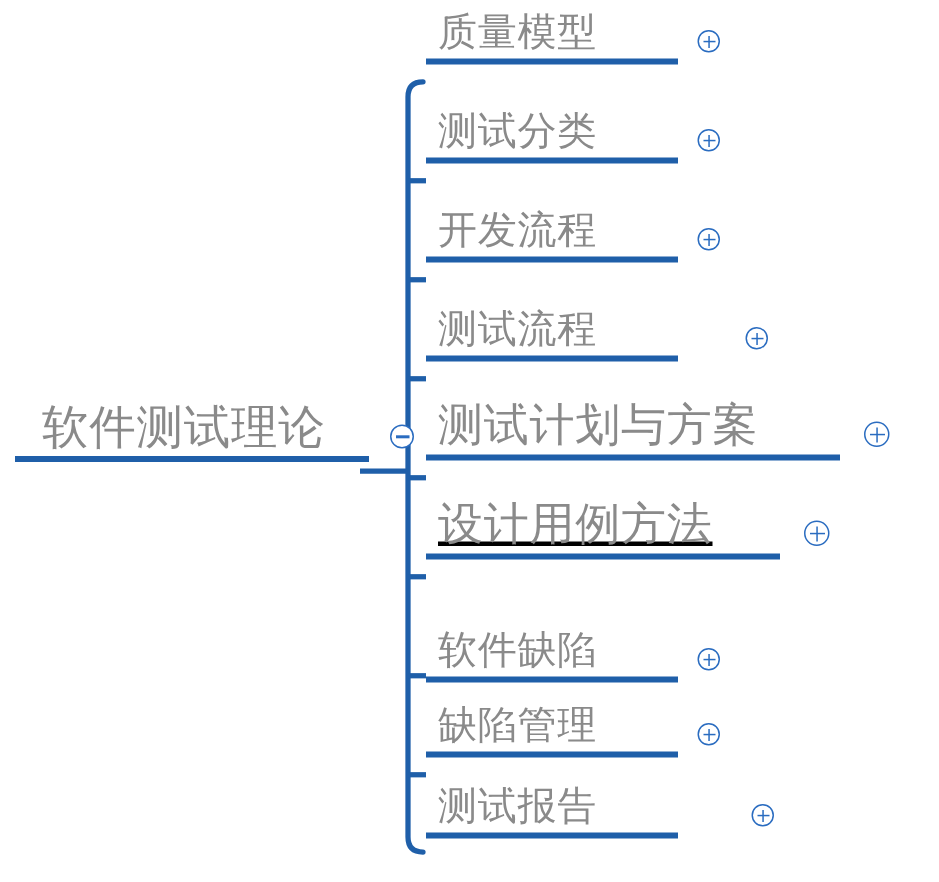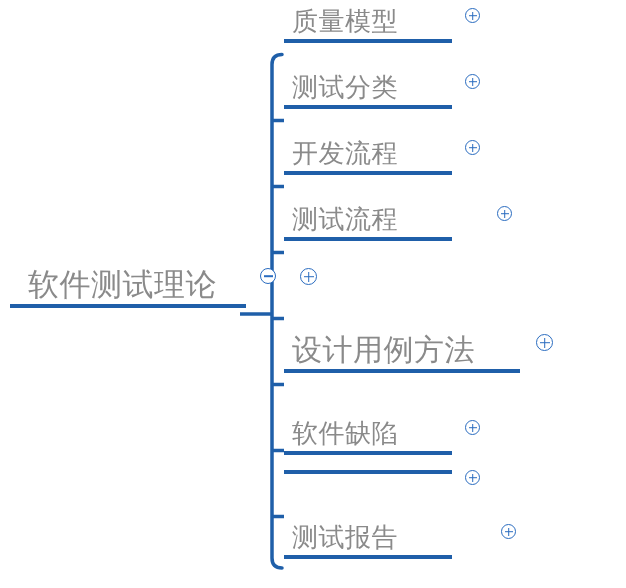--- a/index.html
+++ b/index.html
@@ -26,20 +26,21 @@
     top: 0;
     width: 626px;
     height: 588px;
     pointer-events: none;
   }
 
   
   .node {
     position: absolute;
     display: flex;
+    align-items: flex-end;
     white-space: nowrap;
   }
   .node-body {
     position: relative;
     display: inline-block;
   }
   .node-label {
     display: block;
     color: #8a8a8a;
     font-weight: 400;
@@ -187,27 +188,31 @@
       <span class="node-label">测试流程</span>
       <span class="node-underline" style="width:168px;"></span>
     </div>
     <span class="toggle" title="expand">
       <span class="bar-h"></span>
       <span class="bar-v"></span>
     </span>
   </div>
 
   <div class="node child big" style="left:284px; top:268px;">
+    <div class="node-body">
+      <span class="node-label">测试计划与方案</span>
+      <span class="node-underline" style="width:276px;"></span>
+    </div>
     <span class="toggle big" title="expand">
       <span class="bar-h"></span>
       <span class="bar-v"></span>
     </span>
   </div>
 
-  <div class="node child big" style="left:284px; top:334px;">
+  <div class="node child big" style="left:284px; top:334px;text-decoration:underline;">
     <div class="node-body">
       <span class="node-label">设计用例方法</span>
       <span class="node-underline" style="width:236px;"></span>
     </div>
     <span class="toggle big" title="expand">
       <span class="bar-h"></span>
       <span class="bar-v"></span>
     </span>
   </div>
 
@@ -217,20 +222,21 @@
       <span class="node-underline" style="width:168px;"></span>
     </div>
     <span class="toggle" title="expand">
       <span class="bar-h"></span>
       <span class="bar-v"></span>
     </span>
   </div>
 
   <div class="node child" style="left:284px; top:470px;">
     <div class="node-body">
+      <span class="node-label">缺陷管理</span>
       <span class="node-underline" style="width:168px;"></span>
     </div>
     <span class="toggle" title="expand">
       <span class="bar-h"></span>
       <span class="bar-v"></span>
     </span>
   </div>
 
   <div class="node child" style="left:284px; top:524px;gap:36px;">
     <div class="node-body">

